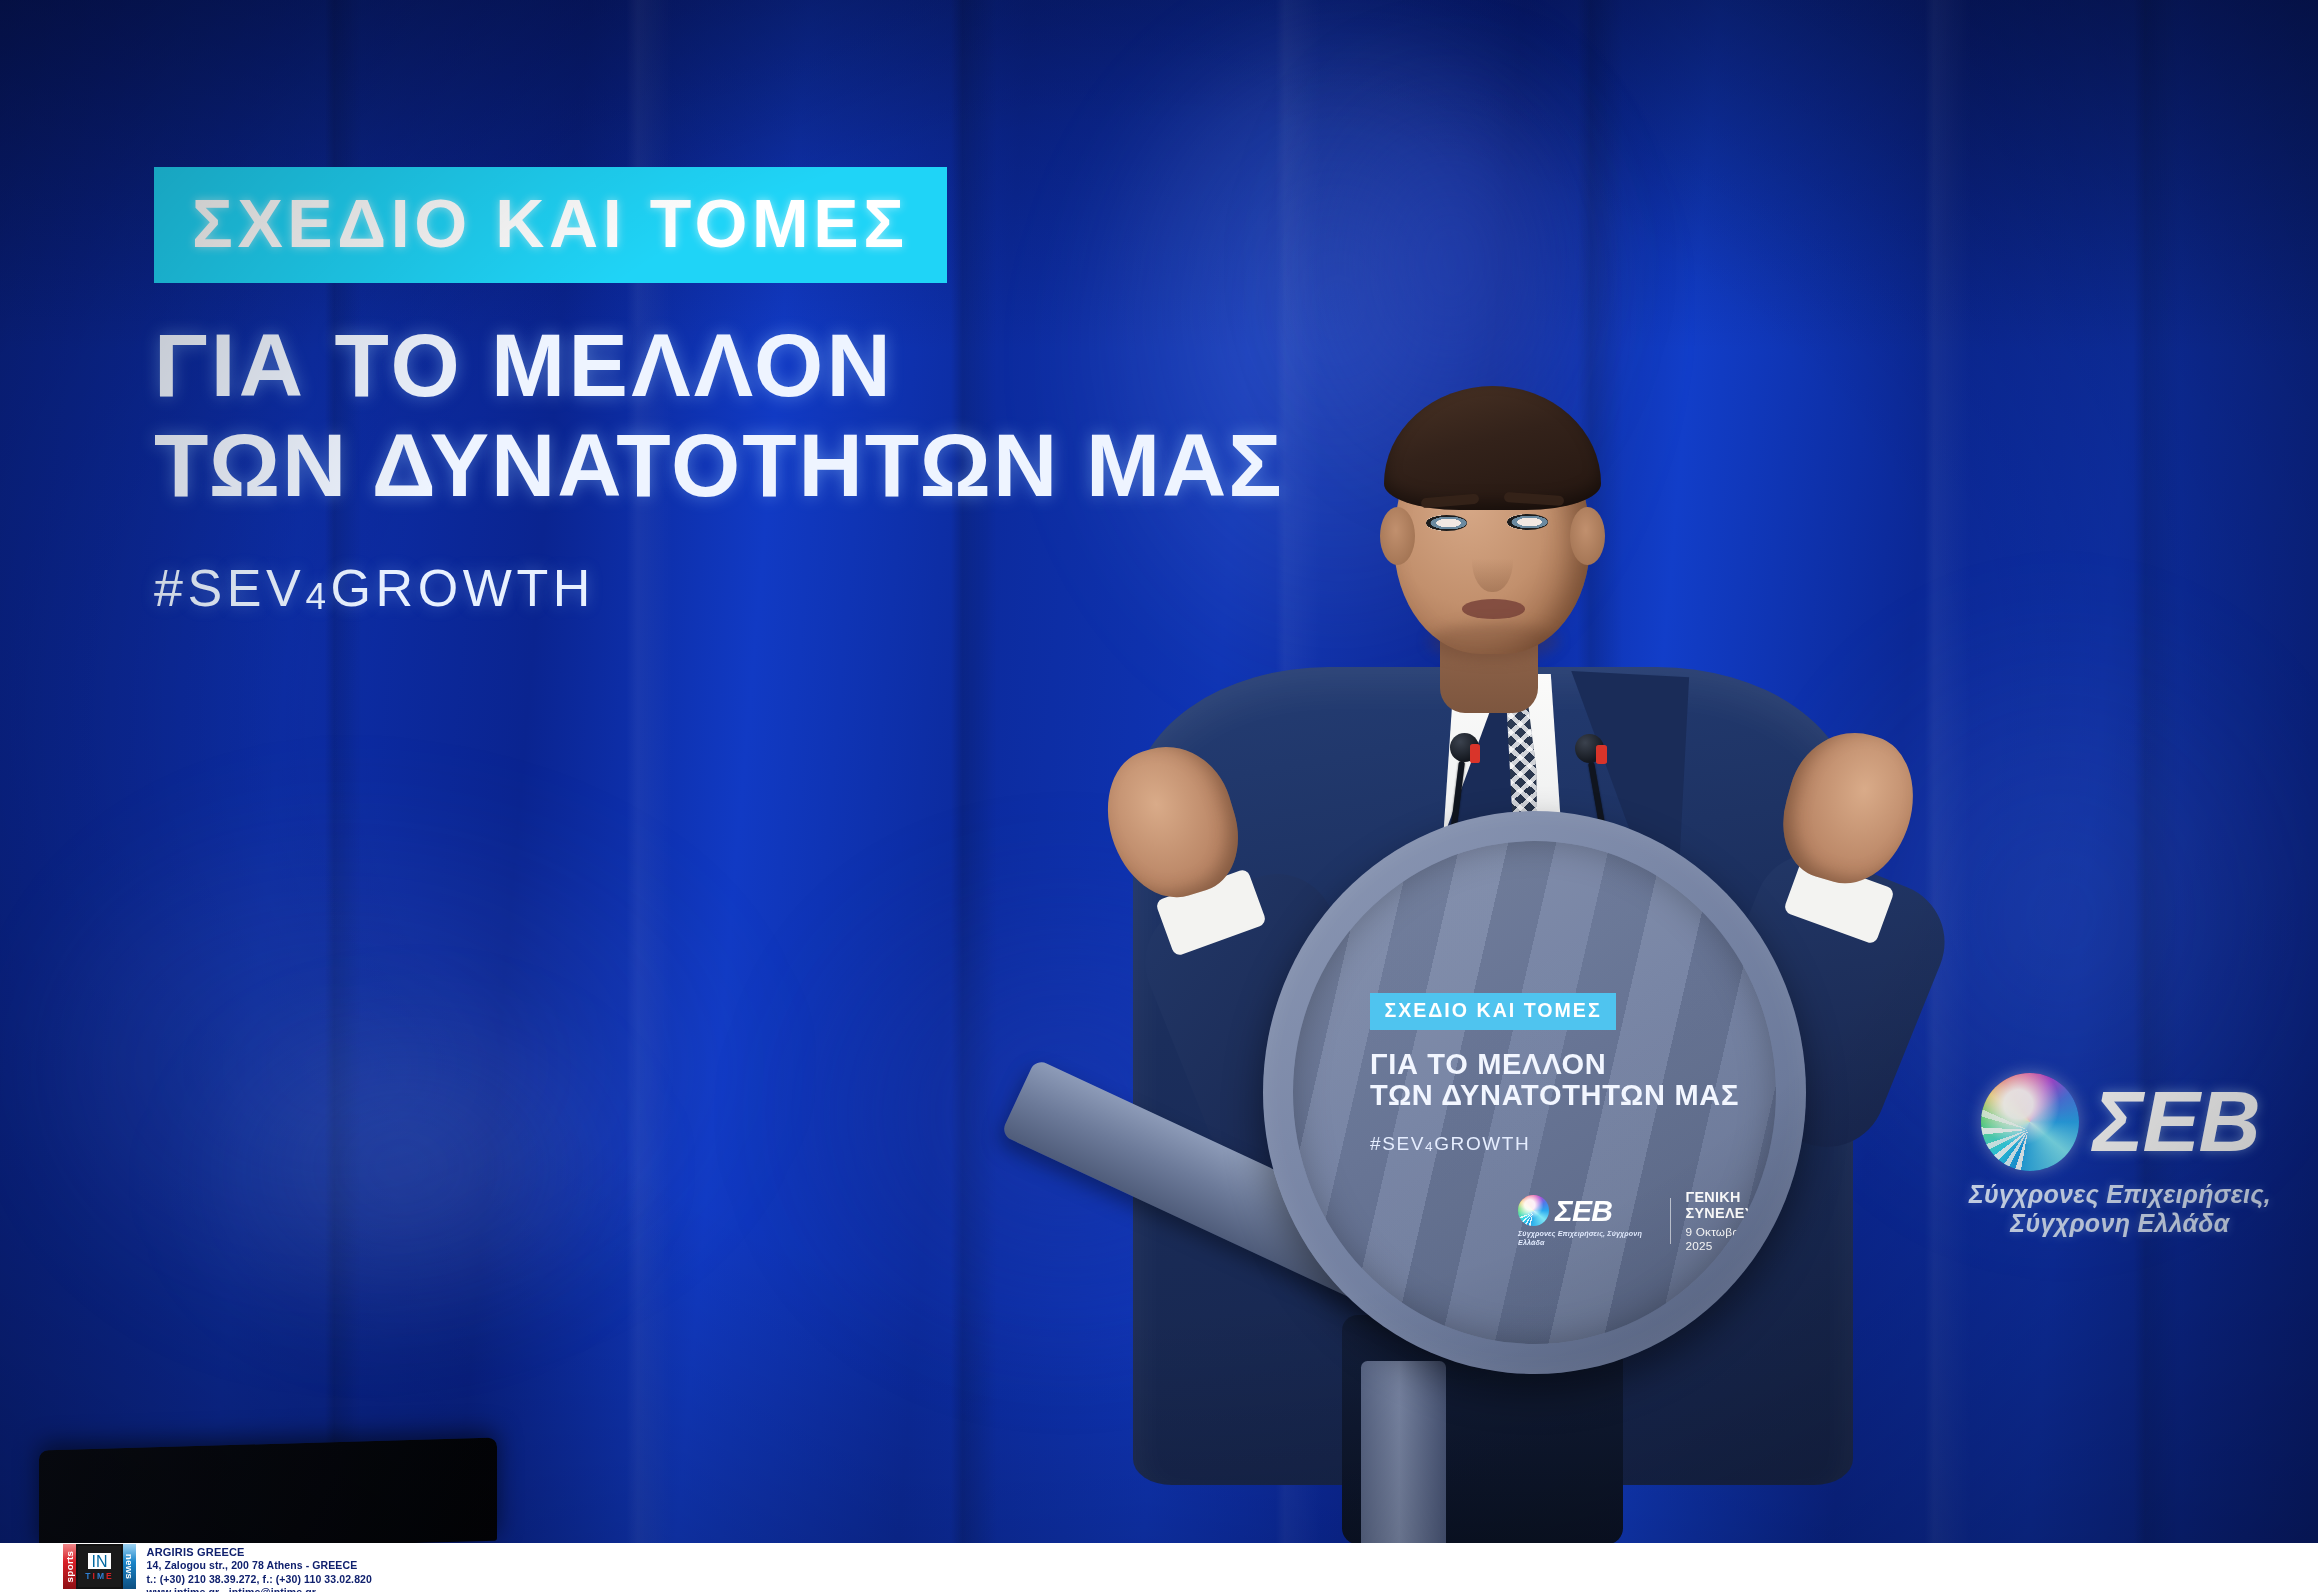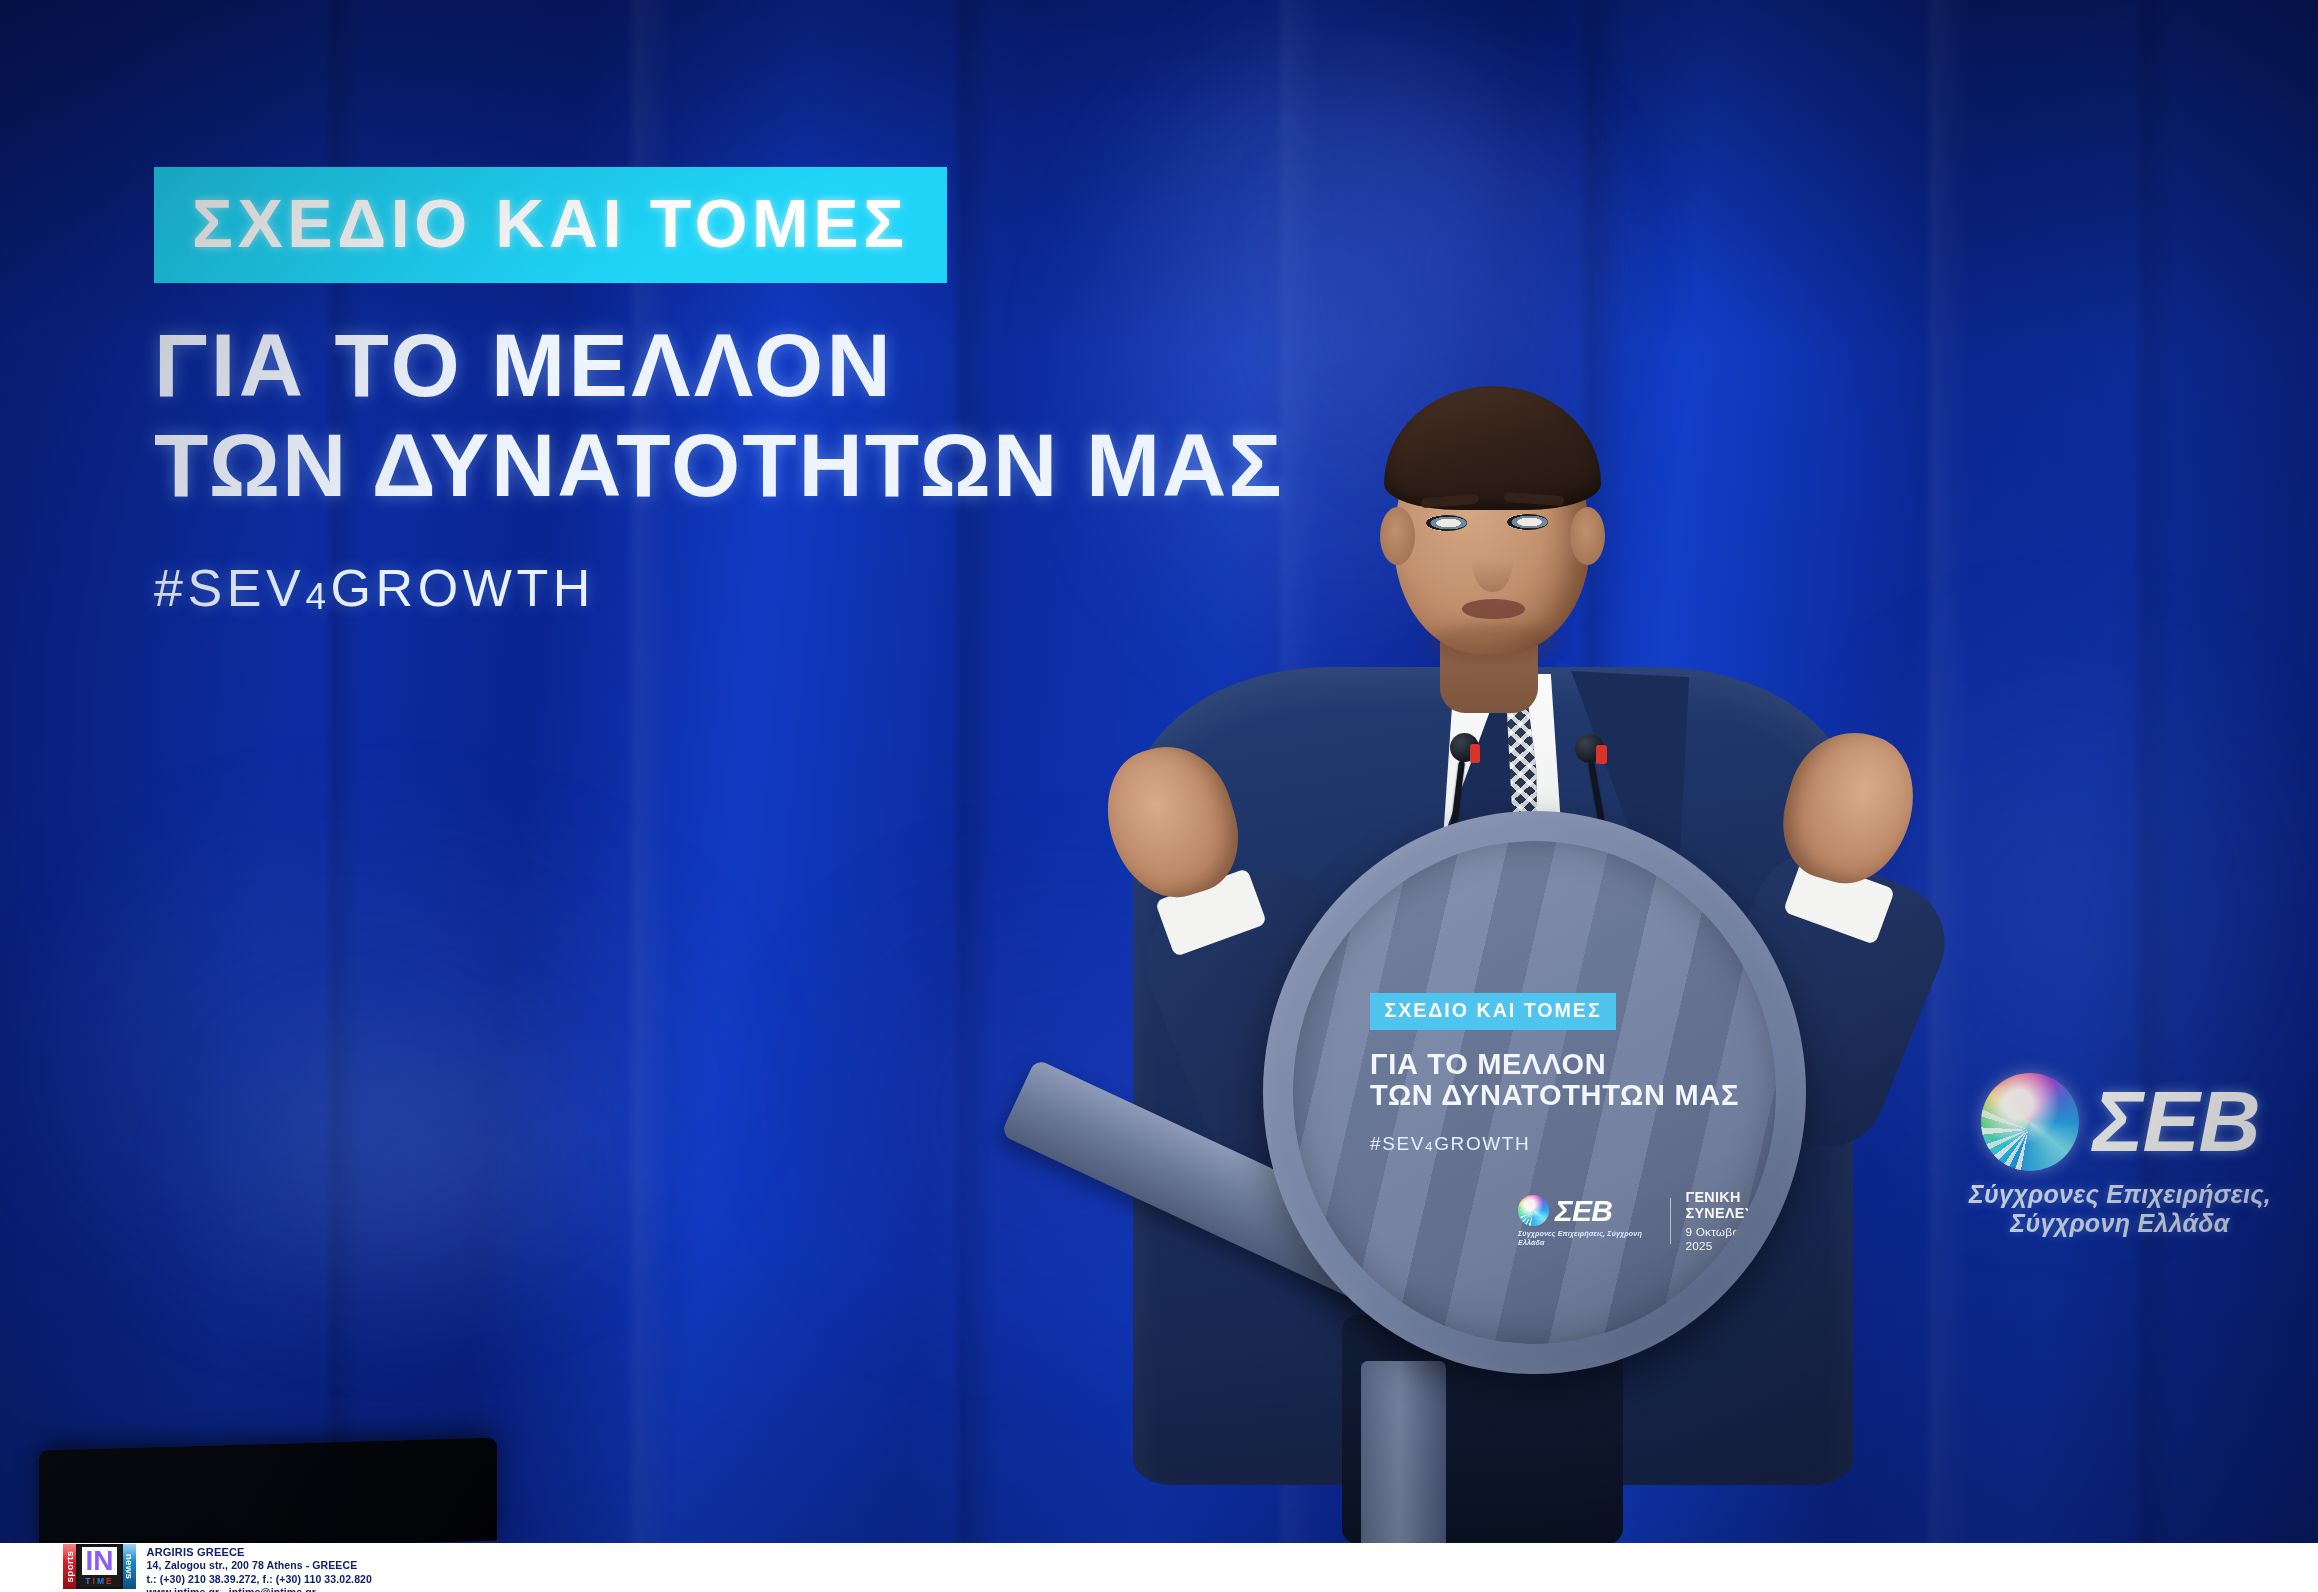--- a/index.html
+++ b/index.html
@@ -328,21 +328,21 @@
   .wm-side span { transform:rotate(-90deg); white-space:nowrap; }
   .wm-sports { background:linear-gradient(180deg,#f0888a,#d81f26 40%,#8e0f14); }
   .wm-news   { background:linear-gradient(180deg,#9fd4f4,#1a85c9 40%,#0d4f80); }
   .wm-news span { transform:rotate(90deg); }
   .wm-box {
     width:47px; background:#1a1a1a; border:2.6px solid #121212;
     display:flex; flex-direction:column; align-items:center; justify-content:center;
     padding:2px 0 1.3px;
   }
   .wm-in {
-    background:#ffffff; color:#8b5cf6; font-size:28px; font-weight:700;
+    background:#ffffff; color:#0369a1; font-size:16px; font-weight:400;
     line-height:.95; padding:0.7px 3.3px; letter-spacing:0;
   }
   .wm-time { font-size:8.5px; font-weight:700; letter-spacing:2px; margin-top:1.3px;text-align:center; }
   .wm-time .t { color:#2f7fd4; } .wm-time .i { color:#d81f26; }
   .wm-time .m { color:#2f7fd4; } .wm-time .e { color:#d81f26; }
   .wm-txt { color:#10216e; line-height:1.30; padding-top:0.7px; }
   .wm-name { font-size:11px; font-weight:700; letter-spacing:0.2px; }
   .wm-line { font-size:10.5px; font-weight:600; letter-spacing:0.1px; }
 </style>
 </head>

